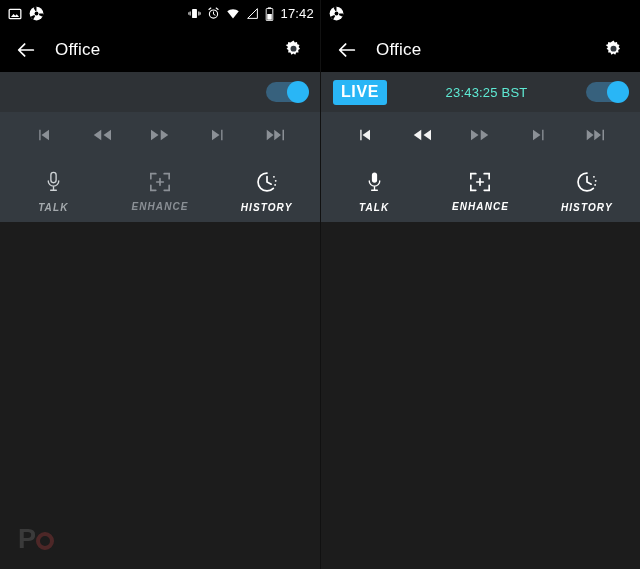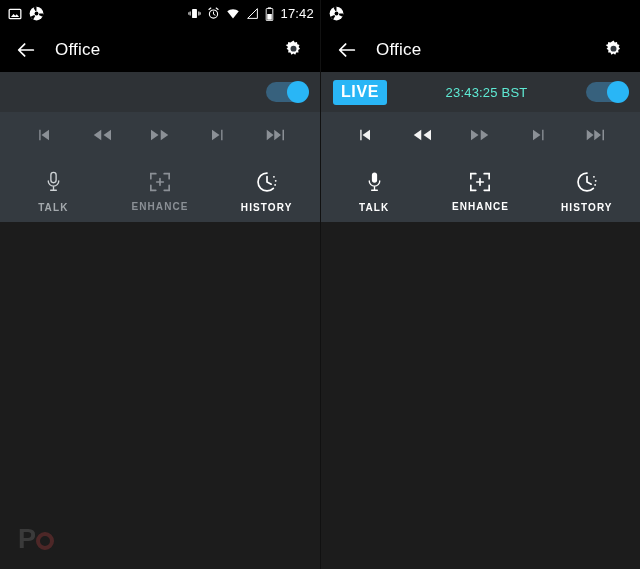--- a/index.html
+++ b/index.html
@@ -60,21 +60,21 @@
     justify-content:space-around; padding:0 14px;
   }
   .transport .tbtn { width:34px; height:34px; display:flex; align-items:center; justify-content:center; }
 
   
   .bottomnav {
     height:64px; background:#343a40; display:flex; align-items:center;
     justify-content:space-around; padding-top:3px; position:relative;
   }
   .navitem { width:80px; display:flex; flex-direction:column; align-items:center; gap:9px; }
-  .navitem .lbl { font-size:10px; letter-spacing:1.1px; font-weight:bold; }
+  .navitem .lbl { font-size:10px; letter-spacing:1.1px; font-weight:bold;font-style:italic; }
 
   
   .watermark {
     position:absolute; left:18px; bottom:14px; z-index:9;
     font-size:27px; font-weight:bold; letter-spacing:-1px;
     color:rgba(128,128,128,.30); white-space:nowrap; pointer-events:none;
     display:flex; align-items:baseline;
   }
   .watermark .o-dot {
     display:inline-block; width:18px; height:18px; border-radius:50%;

